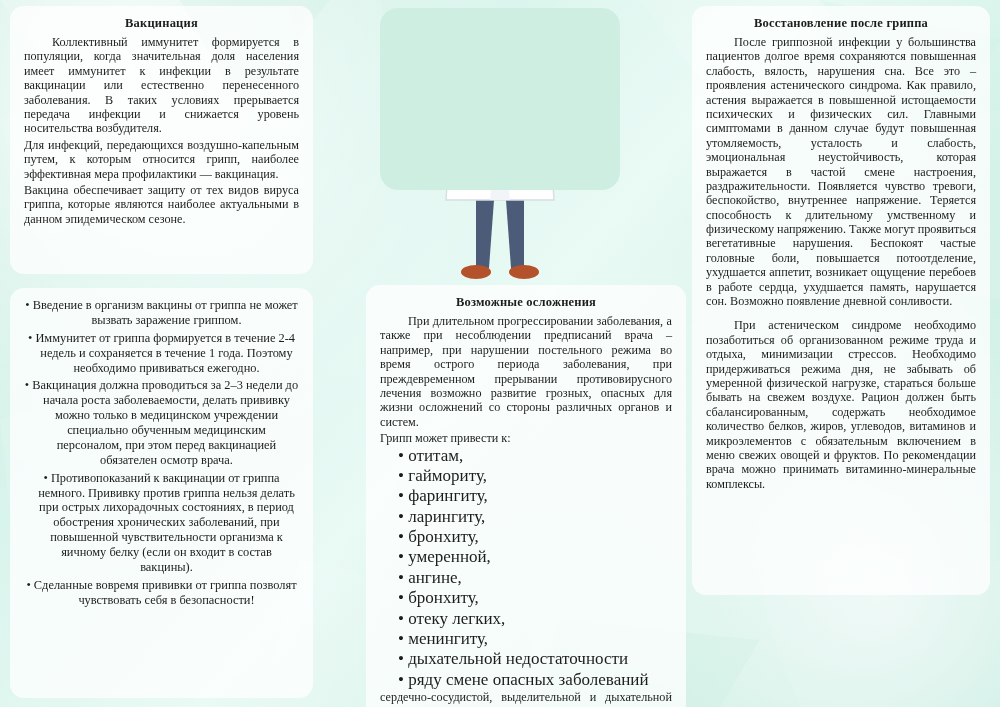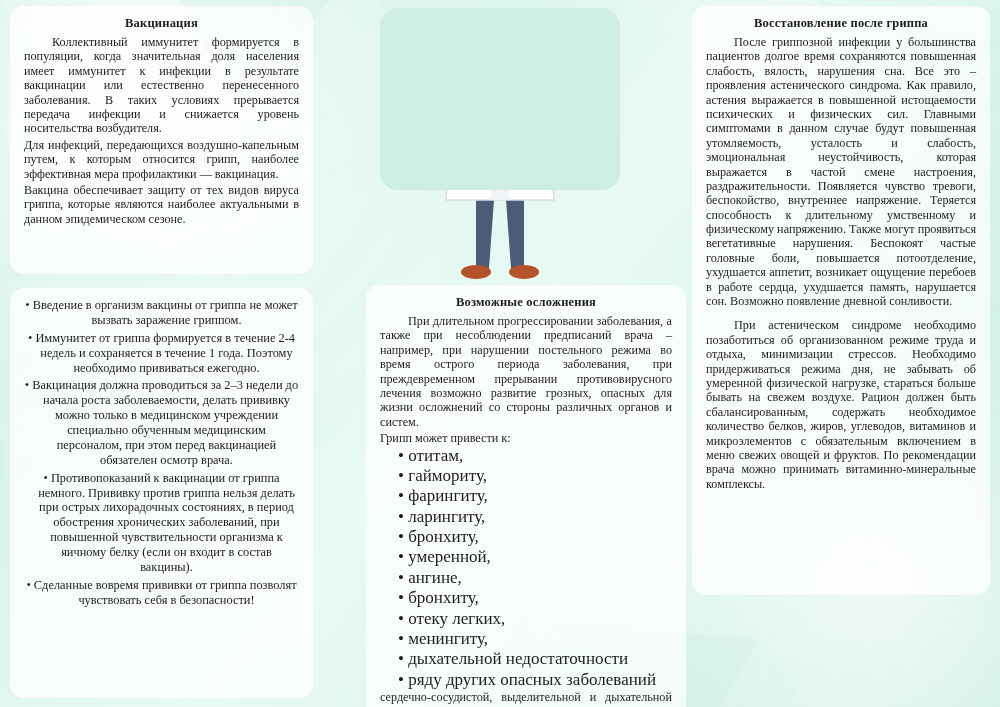--- a/index.html
+++ b/index.html
@@ -201,21 +201,21 @@
       <li>• гаймориту,</li>
       <li>• фарингиту,</li>
       <li>• ларингиту,</li>
       <li>• бронхиту,</li>
       <li>• умеренной,</li>
       <li>• ангине,</li>
       <li>• бронхиту,</li>
       <li>• отеку легких,</li>
       <li>• менингиту,</li>
       <li>• дыхательной недостаточности</li>
-      <li>• ряду других опасных заболеваний</li>
+      <li>• ряду смене опасных заболеваний</li>
     </ul>
     <p>сердечно-сосудистой, выделительной и дыхательной систем.</p>
   </div>
 
   <div class="panel" id="panel-recovery">
     <h2>Восстановление после гриппа</h2>
     <p class="indent">После гриппозной инфекции у большинства пациентов долгое время сохраняются повышенная слабость, вялость, нарушения сна. Все это – проявления астенического синдрома. Как правило, астения выражается в повышенной истощаемости психических и физических сил. Главными симптомами в данном случае будут повышенная утомляемость, усталость и слабость, эмоциональная неустойчивость, которая выражается в частой смене настроения, раздражительности. Появляется чувство тревоги, беспокойство, внутреннее напряжение. Теряется способность к длительному умственному и физическому напряжению. Также могут проявиться вегетативные нарушения. Беспокоят частые головные боли, повышается потоотделение, ухудшается аппетит, возникает ощущение перебоев в работе сердца, ухудшается память, нарушается сон. Возможно появление дневной сонливости.</p>
     <p class="indent" style="margin-top:10px;">При астеническом синдроме необходимо позаботиться об организованном режиме труда и отдыха, минимизации стрессов. Необходимо придерживаться режима дня, не забывать об умеренной физической нагрузке, стараться больше бывать на свежем воздухе. Рацион должен быть сбалансированным, содержать необходимое количество белков, жиров, углеводов, витаминов и микроэлементов с обязательным включением в меню свежих овощей и фруктов. По рекомендации врача можно принимать витаминно-минеральные комплексы.</p>
   </div>
 

